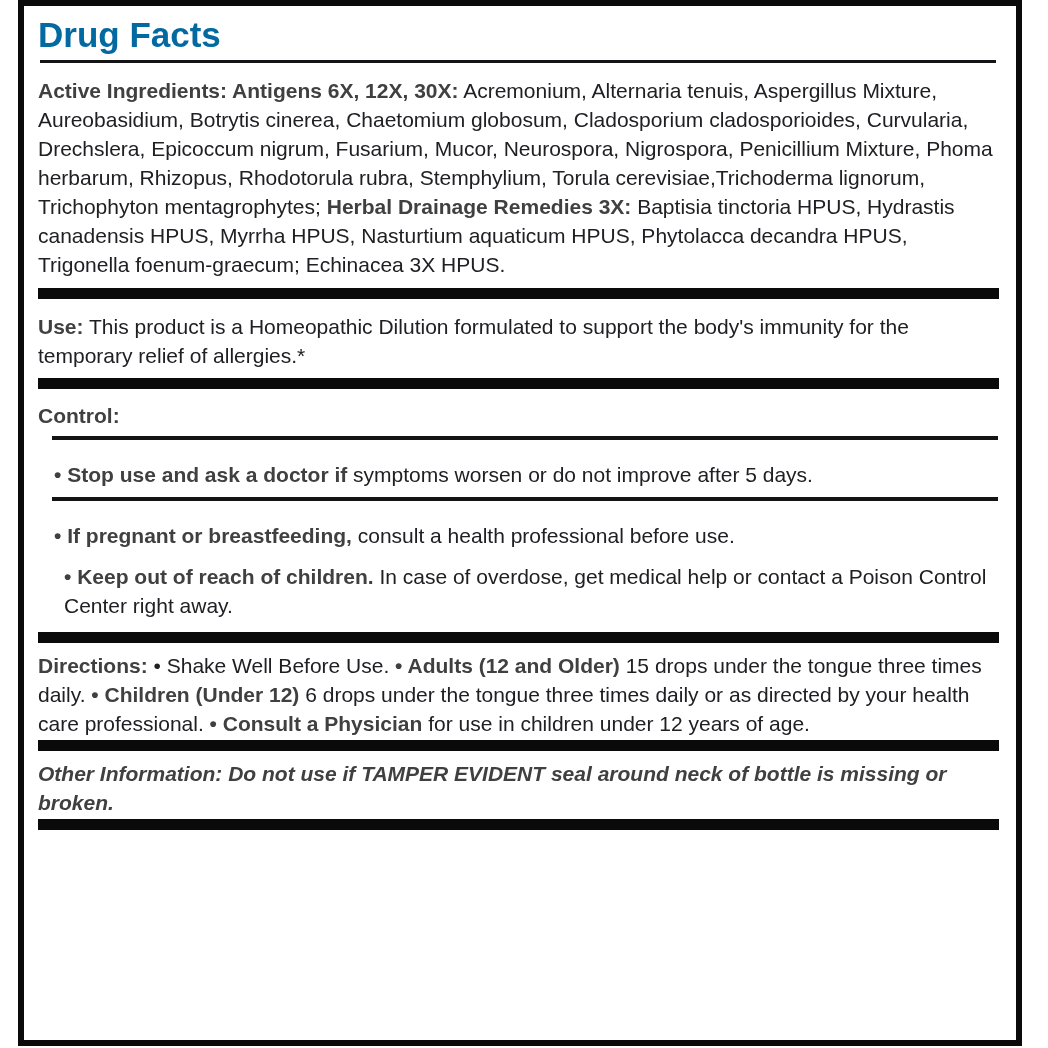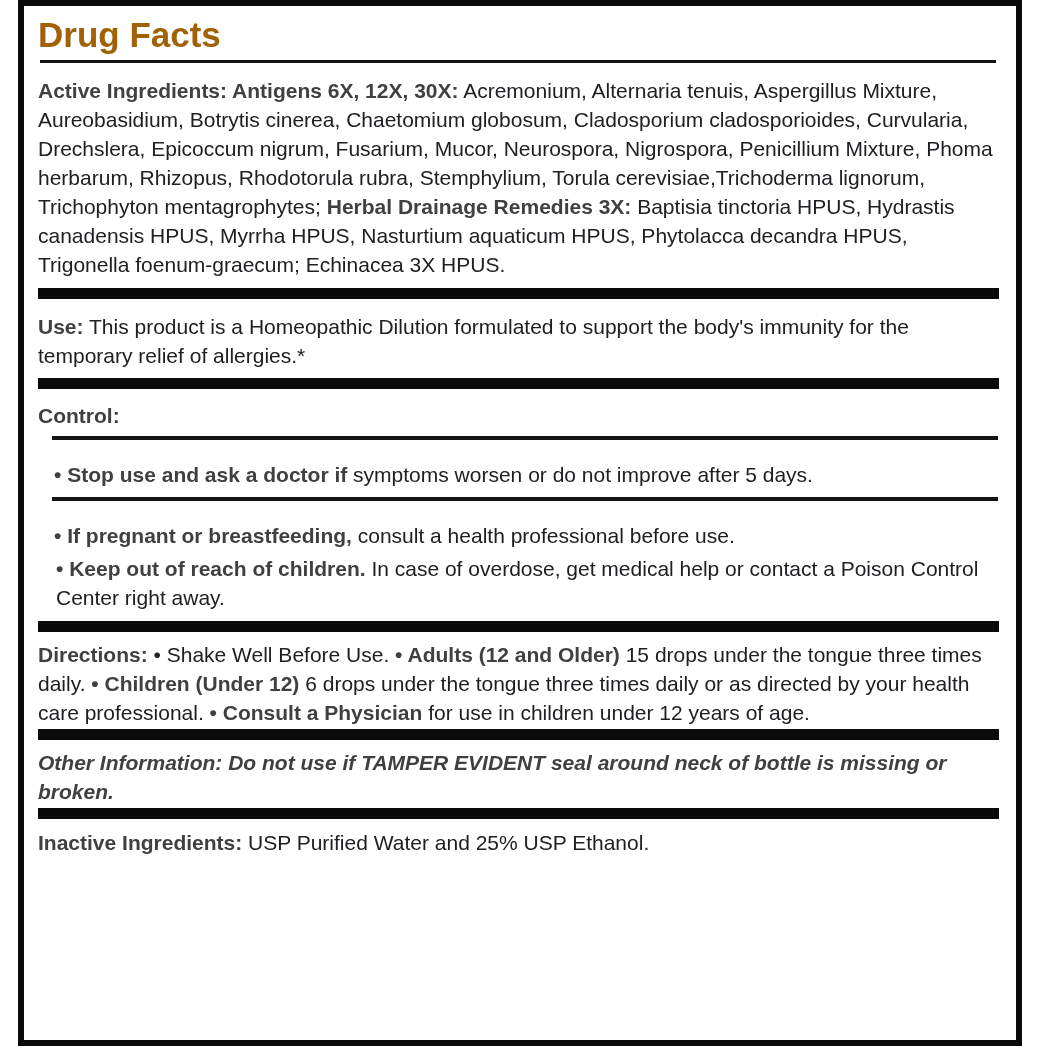--- a/index.html
+++ b/index.html
@@ -21,29 +21,29 @@
     background: #ffffff;
     padding: 0 12px;
     overflow: hidden;
     color: #1c1c1e;
   }
   .title {
     margin: 10px 2px 0 2px;
     font-size: 35px;
     line-height: 38px;
     font-weight: bold;
-    color: #a16207;
+    color: #0369a1;
   }
   .title-rule {
     height: 3px;
     background: #141416;
     margin: 6px 8px 0 4px;
   }
   p {
-    margin: 4px;
+    margin: 12px;
     font-size: 21px;
     line-height: 29px;
     color: #202024;
   }
   .b { font-weight: bold; color: #404040; }
   .para-active { margin: 13px 2px 0 2px; }
   .para-purpose { margin: 28px 2px 0 2px; }
   .para-use { margin: 13px 2px 0 2px; }
   .para-warnings-label { margin: 12px 2px 0 2px; }
   .bullet { padding-left: 16px; }
@@ -109,17 +109,14 @@
   </div>
 
   <div class="divider-thick tight"></div>
 
   <div>
     <p class="para-other"><span class="b">Other Information: Do not use if TAMPER EVIDENT seal around neck of bottle is missing or broken.</span></p>
   </div>
 
   <div class="divider-thick tight"></div>
 
-  <div>
-    <p class="para-inactive"><span class="b">Inactive Ingredients:</span><span> USP Purified Water and 25% USP Ethanol.</span></p>
-  </div>
 
 </div>
 
 </body></html>

